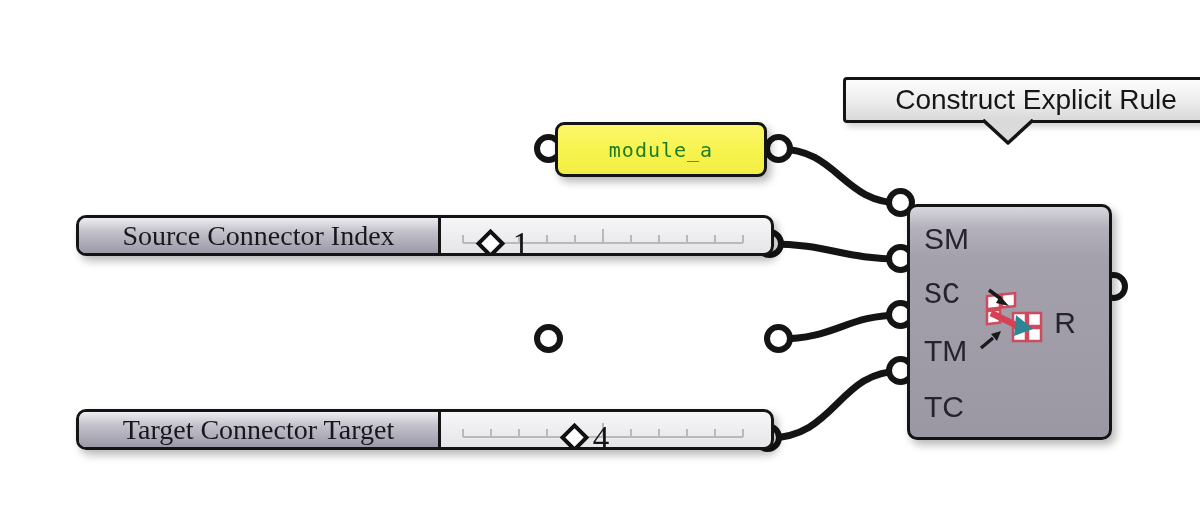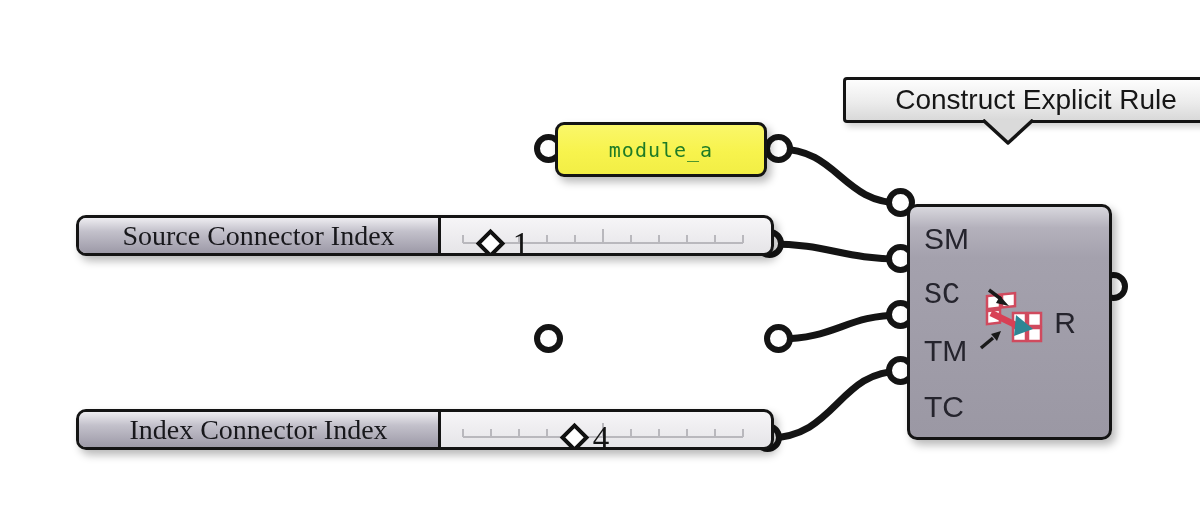--- a/index.html
+++ b/index.html
@@ -123,21 +123,21 @@
       <line x1="636" y1="17" x2="636" y2="25"></line>
       <line x1="664" y1="17" x2="664" y2="25"></line>
     </svg>
     <div class="knob" style="left:401px;top:15px;"></div>
     <div class="slider-value" style="left:412px;">1</div>
   </div>
 
 
   <div class="body slider" style="top:409px;">
     <div class="slider-label-section">
-      <span class="slider-label">Index Connector Index</span>
+      <span class="slider-label">Target Connector Target</span>
     </div>
     <svg class="ruler" width="692" height="53">
       <line x1="384" y1="25" x2="664" y2="25"></line>
       <line x1="384" y1="17" x2="384" y2="25"></line>
       <line x1="412" y1="17" x2="412" y2="25"></line>
       <line x1="440" y1="17" x2="440" y2="25"></line>
       <line x1="468" y1="17" x2="468" y2="25"></line>
       <line x1="496" y1="17" x2="496" y2="25"></line>
       <line x1="524" y1="11" x2="524" y2="25"></line>
       <line x1="552" y1="17" x2="552" y2="25"></line>

